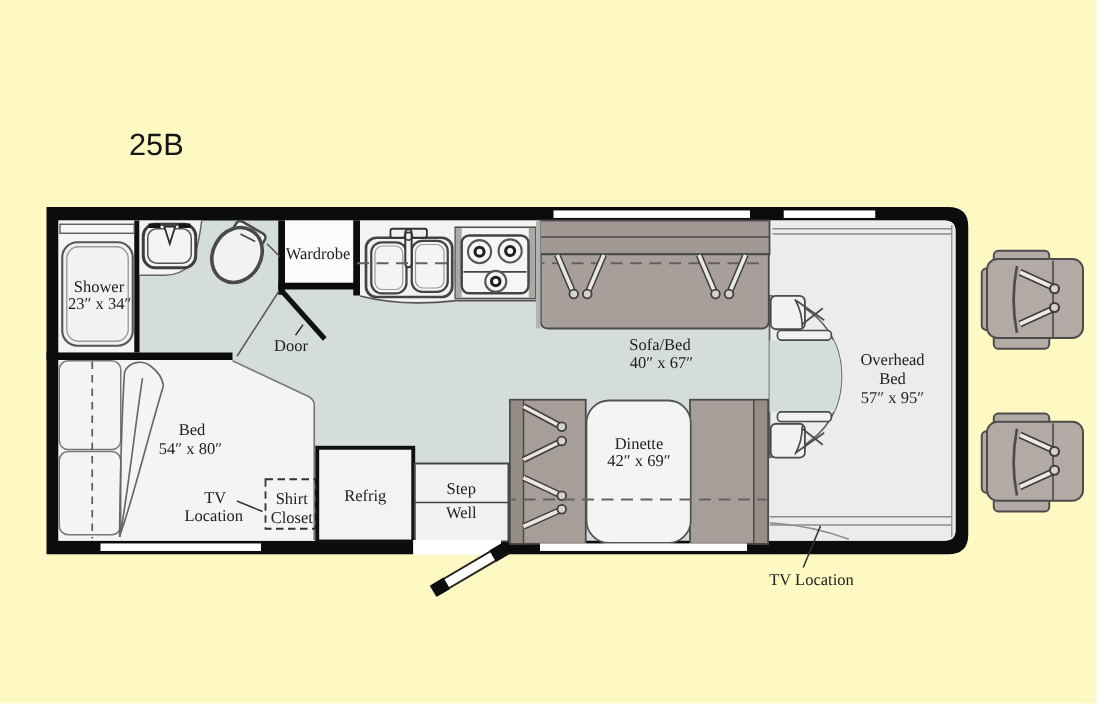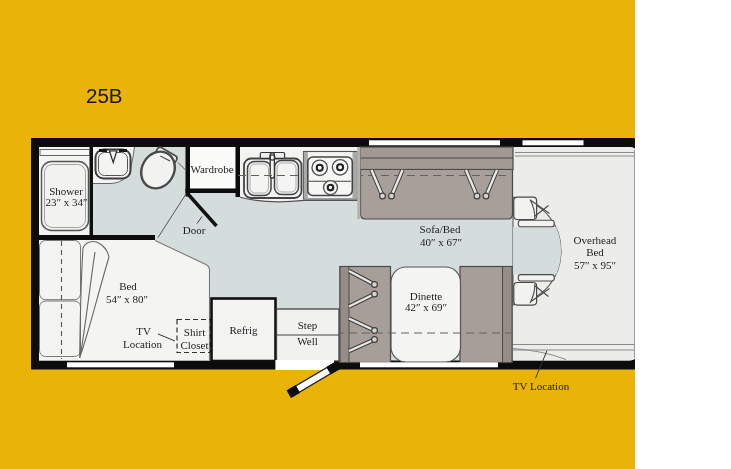--- a/index.html
+++ b/index.html
@@ -1,16 +1,16 @@
 <!DOCTYPE html>
 <html><head>
 <meta charset="utf-8">
 <style>
   html,body{margin:0;padding:0;background:#ffffff;}
-  .wrap{position:relative;width:635px;height:469px;background:#eab308;overflow:hidden;}
+  .wrap{position:relative;width:731px;height:469px;background:#fef9c3;overflow:hidden;}
   svg{position:absolute;left:0;top:0;}
   text{font-family:"Liberation Serif",serif;fill:#1d1d1d;}
   .lbl{font-size:11px;}
   .ttl{font-family:"Liberation Sans",sans-serif;font-size:20.5px;fill:#161616;}
 </style>
 </head>
 <body>
 <div class="wrap">
 <svg width="731" height="469" viewBox="0 0 731 469">
 

